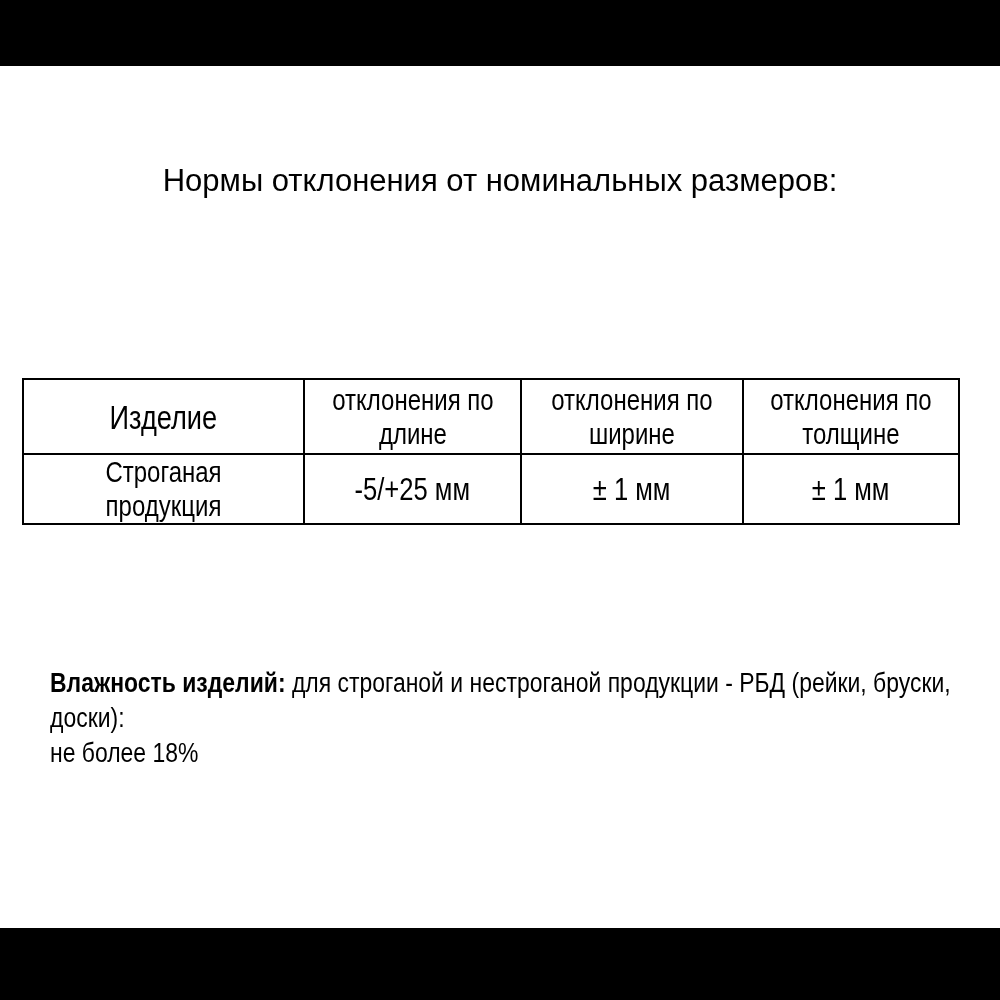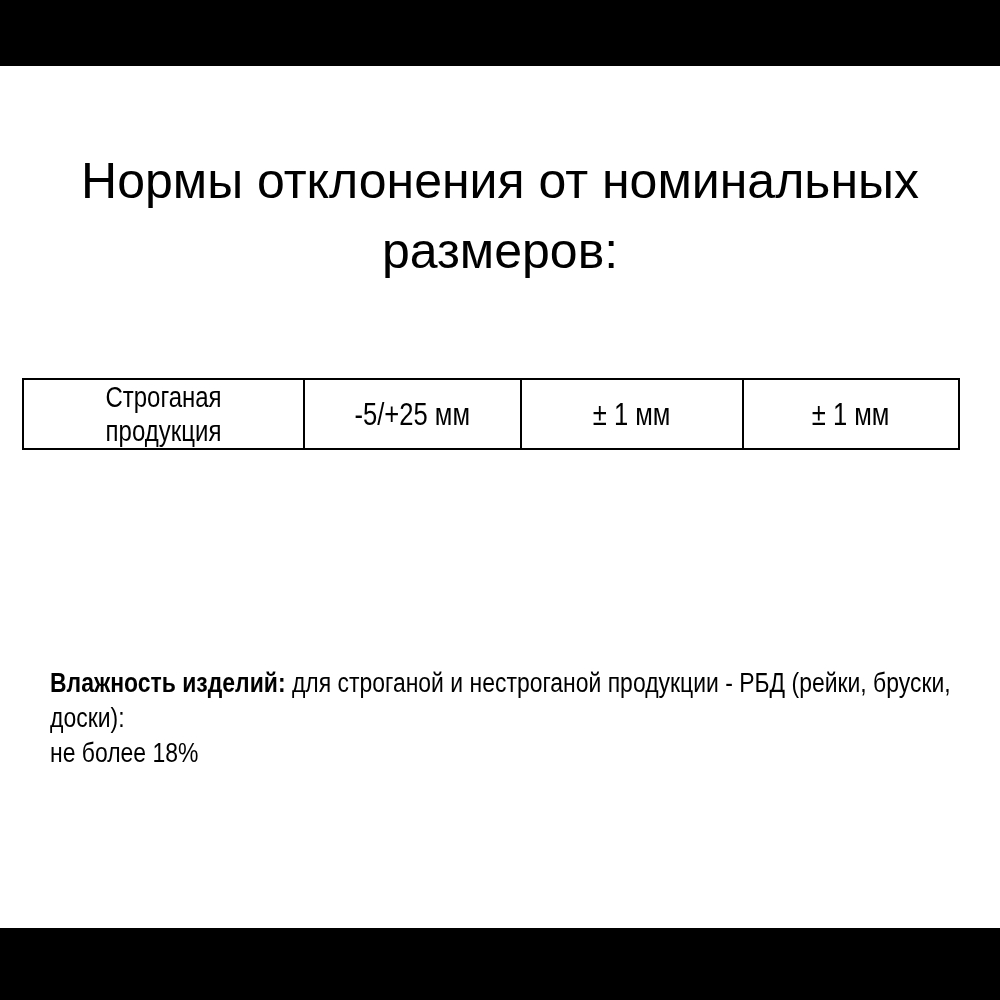--- a/index.html
+++ b/index.html
@@ -16,21 +16,21 @@
   }
   .letterbox.top { top: 0; height: 66px; }
   .letterbox.bottom { top: 928px; height: 72px; }
 
   .page-title {
     position: absolute;
     top: 146px; left: 0;
     width: 920px;
     padding: 0 40px;
     text-align: center;
-    font-size: 50px;
+    font-size: 31px;
     line-height: 70px;
     font-weight: normal;
     margin: 0;
     color: #000;
     letter-spacing: 0px;
   }
 
   table.spec-table {
     position: absolute;
     left: 22px; top: 378px;
@@ -88,20 +88,29 @@
 <h1 class="page-title">Нормы отклонения от номинальных размеров:</h1>
 
 <table class="spec-table">
   <colgroup>
     <col class="c1">
       <col class="c2">
       <col class="c3">
       <col class="c4">
   </colgroup>
   <tbody>
+      <tr class="header-row">
+    <th class="hdr-product"><span class="cx">Изделие</span></th>
+    <th class="hdr"><span class="cx">отклонения по
+длине</span></th>
+    <th class="hdr"><span class="cx">отклонения по
+ширине</span></th>
+    <th class="hdr"><span class="cx">отклонения по
+толщине</span></th>
+  </tr>
   <tr class="data-row-1">
     <td class="cell-label"><span class="cx">Строганая продукция</span></td>
     <td class="cell-value"><span class="cx">-5/+25 мм</span></td>
     <td class="cell-value"><span class="cx">± 1 мм</span></td>
     <td class="cell-value"><span class="cx">± 1 мм</span></td>
   </tr>
 </tbody>
   </table>
 
 <div class="note">

